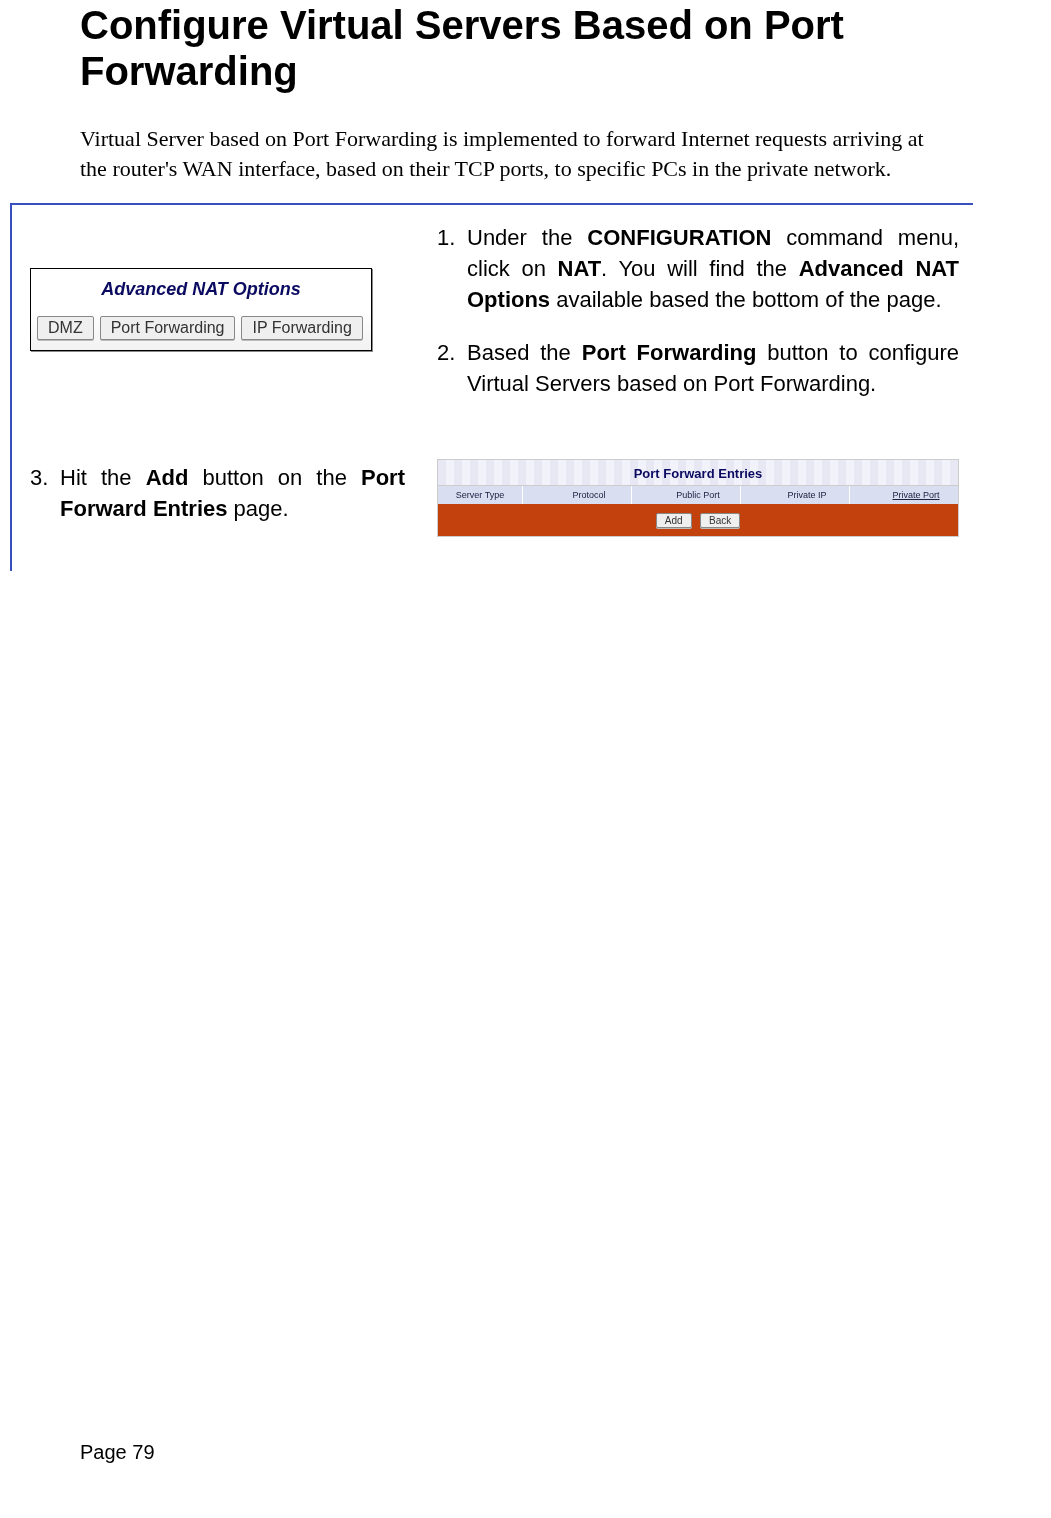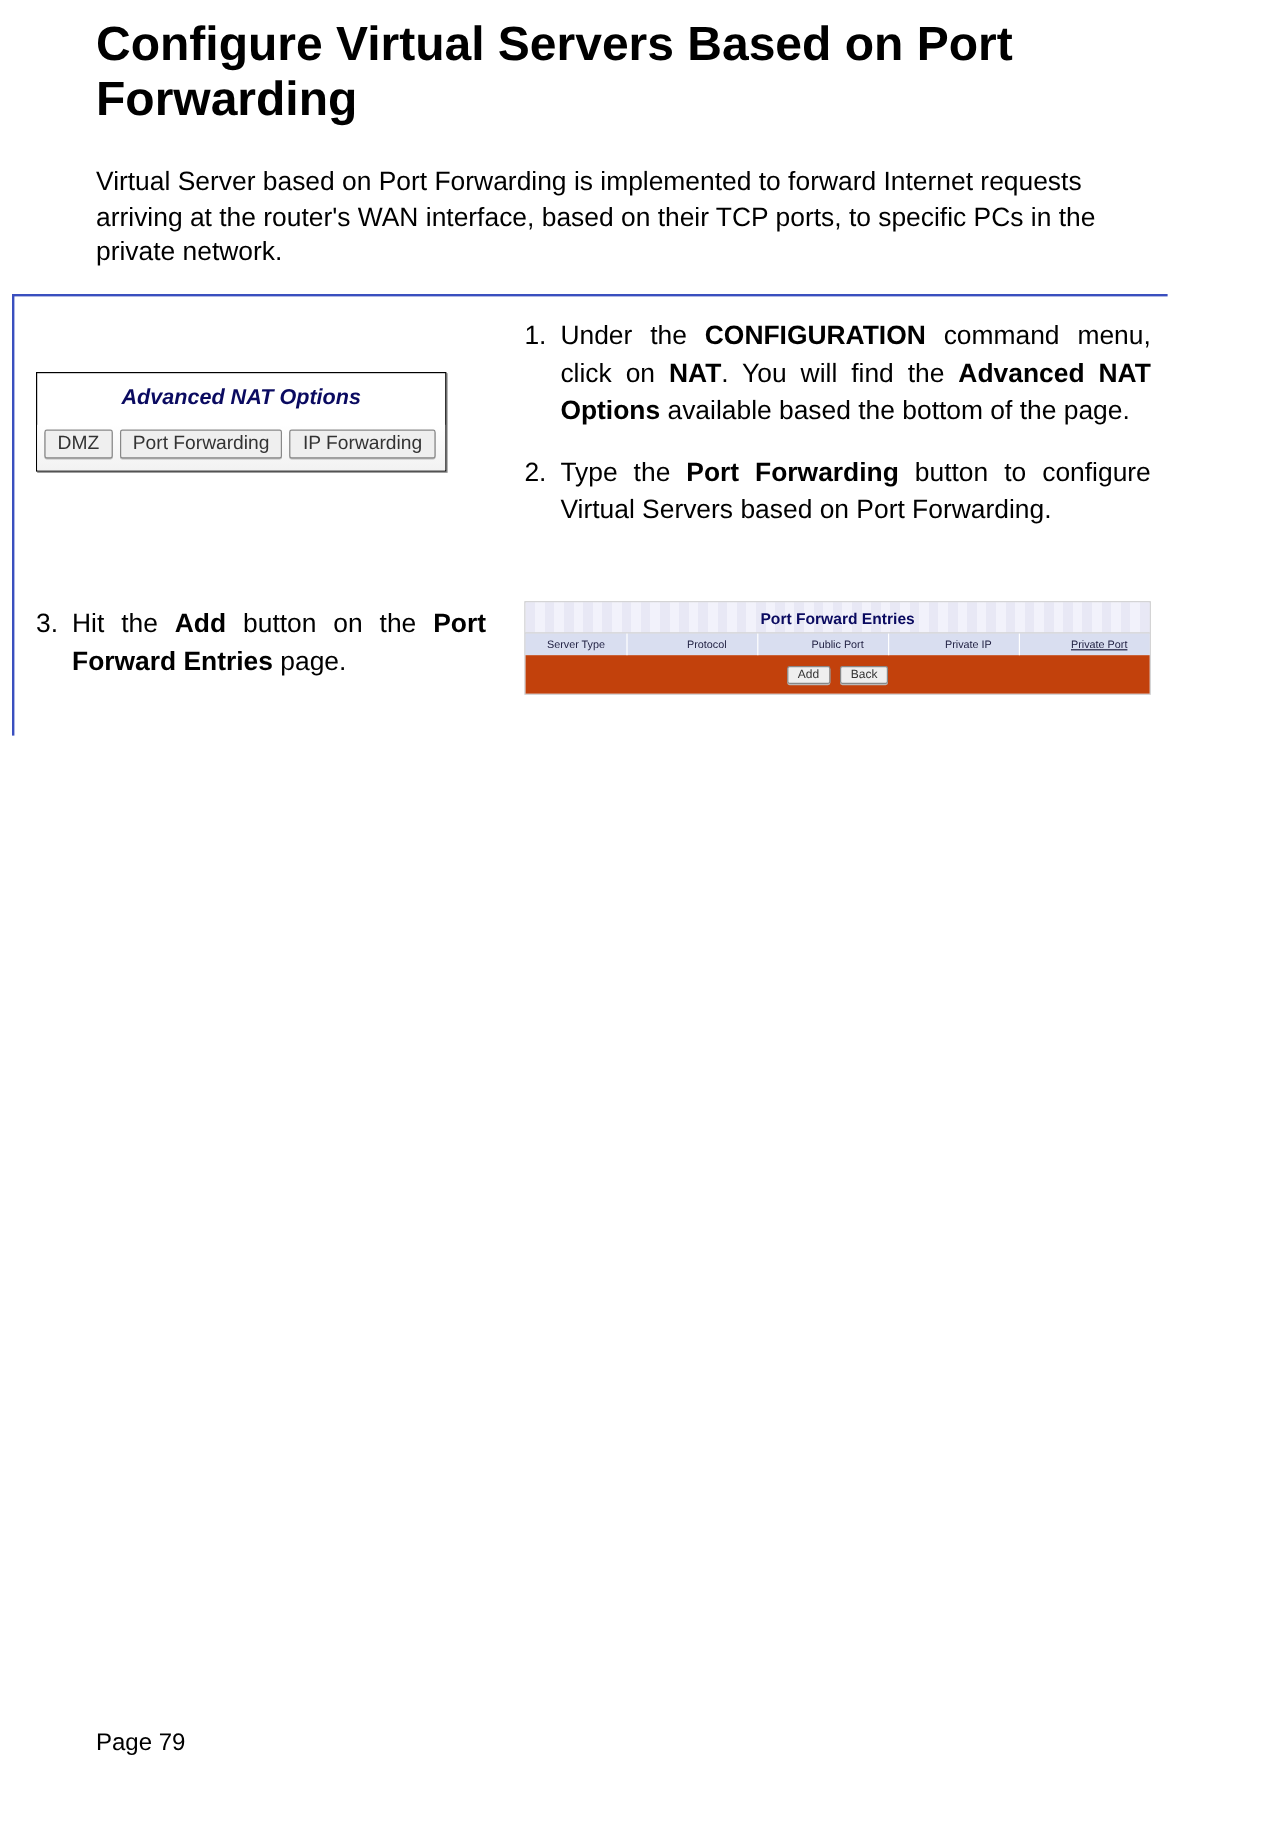--- a/index.html
+++ b/index.html
@@ -7,34 +7,35 @@
     padding: 0;
     background: #ffffff;
     font-family: Verdana, Geneva, sans-serif;
     color: #000;
   }
   .page {
     width: 1051px;
     height: 1494px;
     position: relative;
     box-sizing: border-box;
-    padding: 12px 80px;
+    padding: 0 80px;
   }
   h1.title {
     font-size: 40px;
     font-weight: bold;
     margin: 0;
     padding-top: 2px;
     line-height: 1.15;
   }
   p.intro {
     font-size: 22px;
     margin: 30px 0 20px 0;
     line-height: 1.35;
     max-width: 850px;
+    font-family: Liberation Serif, serif;
   }
   .grid {
     border-top: 2px solid #3a4fbf;
     border-left: 2px solid #3a4fbf;
     display: grid;
     grid-template-columns: 1fr 1.35fr;
     grid-template-rows: auto auto;
     margin-left: -70px;
     width: calc(100% + 70px);
   }
@@ -170,21 +171,21 @@
     <div class="cell steps">
       <div class="step">
         <div class="step-num">1.</div>
         <div class="step-body">
           <span>Under the </span><b>CONFIGURATION</b><span> command menu, click on </span><b>NAT</b><span>. You will find the </span><b>Advanced NAT Options</b><span> available based the bottom of the page.</span>
         </div>
       </div>
       <div class="step">
         <div class="step-num">2.</div>
         <div class="step-body">
-          <span>Type the </span><b>Port Forwarding</b><span> button to configure Virtual Servers based on Port Forwarding.</span>
+          <span>Based the </span><b>Port Forwarding</b><span> button to configure Virtual Servers based on Port Forwarding.</span>
         </div>
       </div>
     </div>
 
     <div class="cell steps">
       <div class="step">
         <div class="step-num">3.</div>
         <div class="step-body">
           <span>Hit the </span><b>Add</b><span> button on the </span><b>Port Forward Entries</b><span> page.</span>
         </div>

